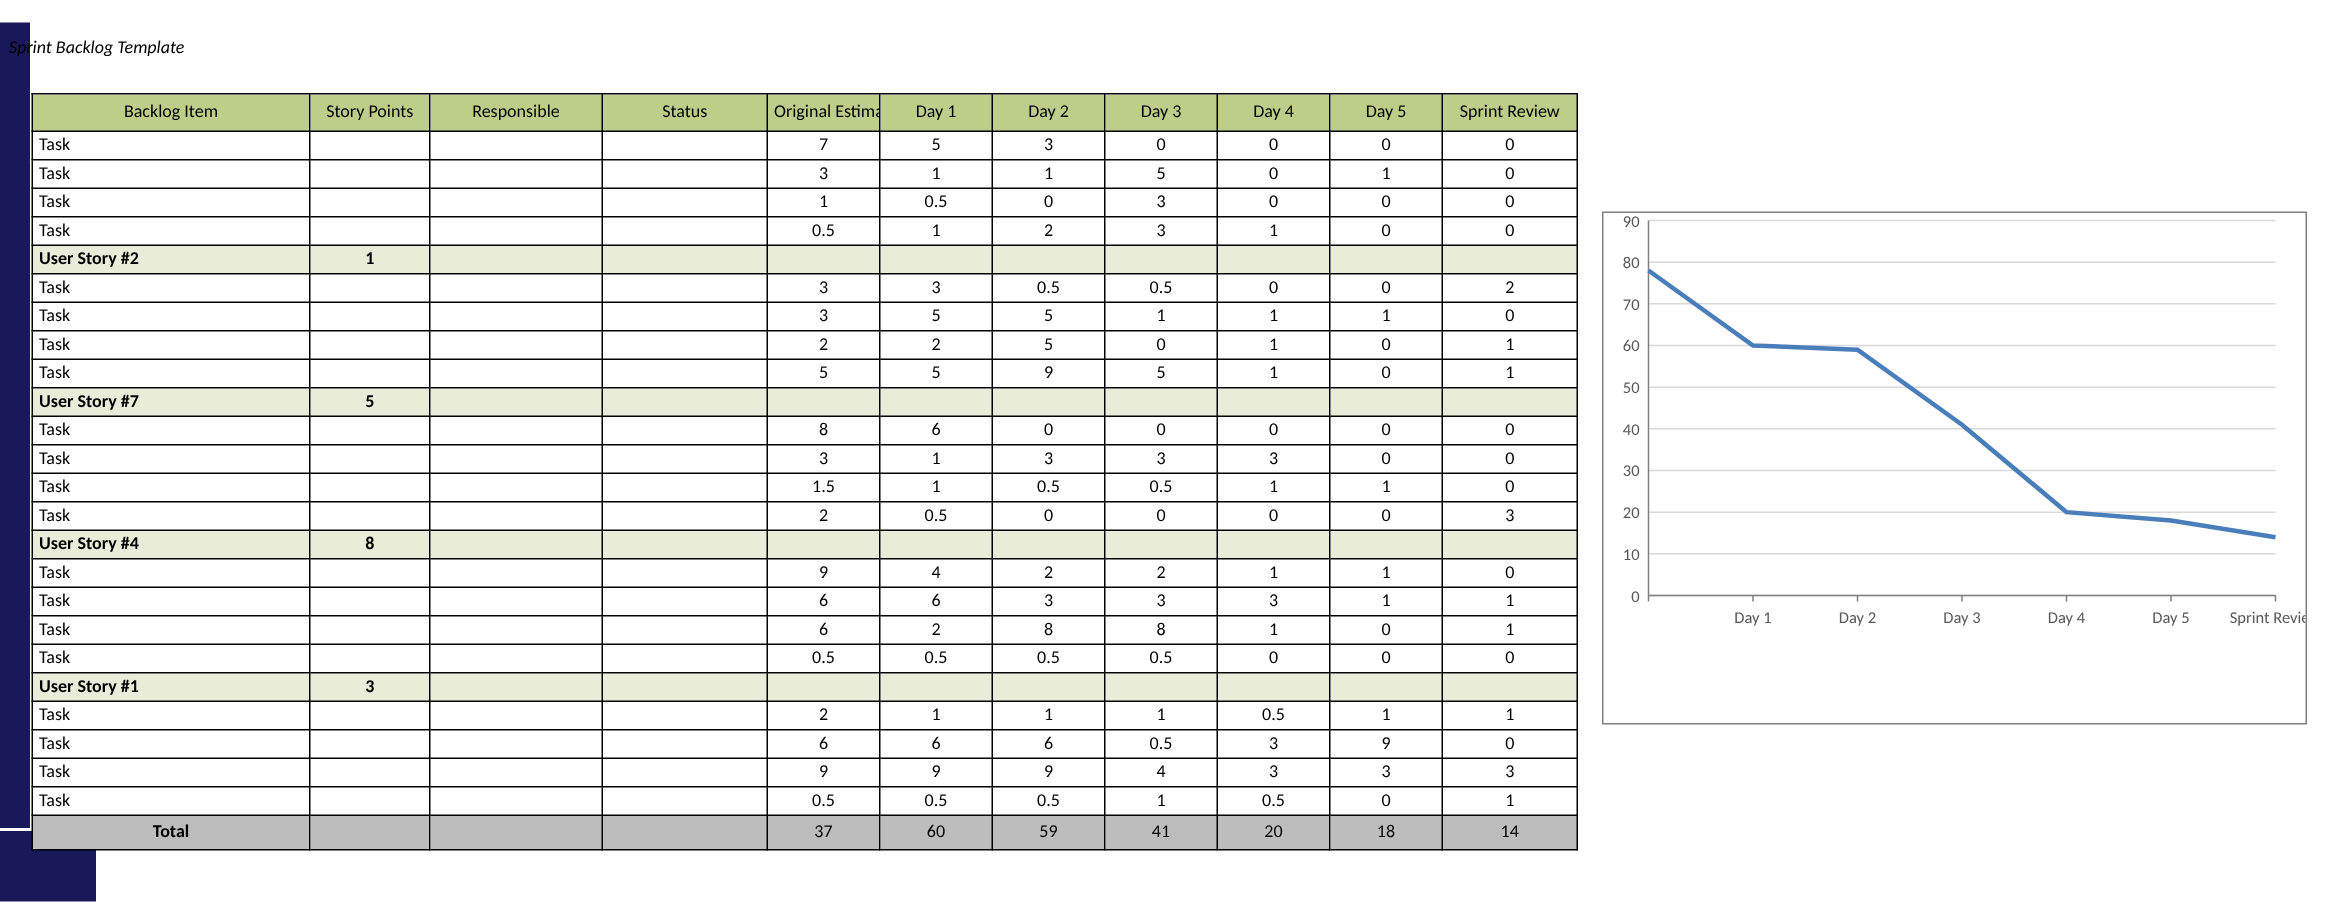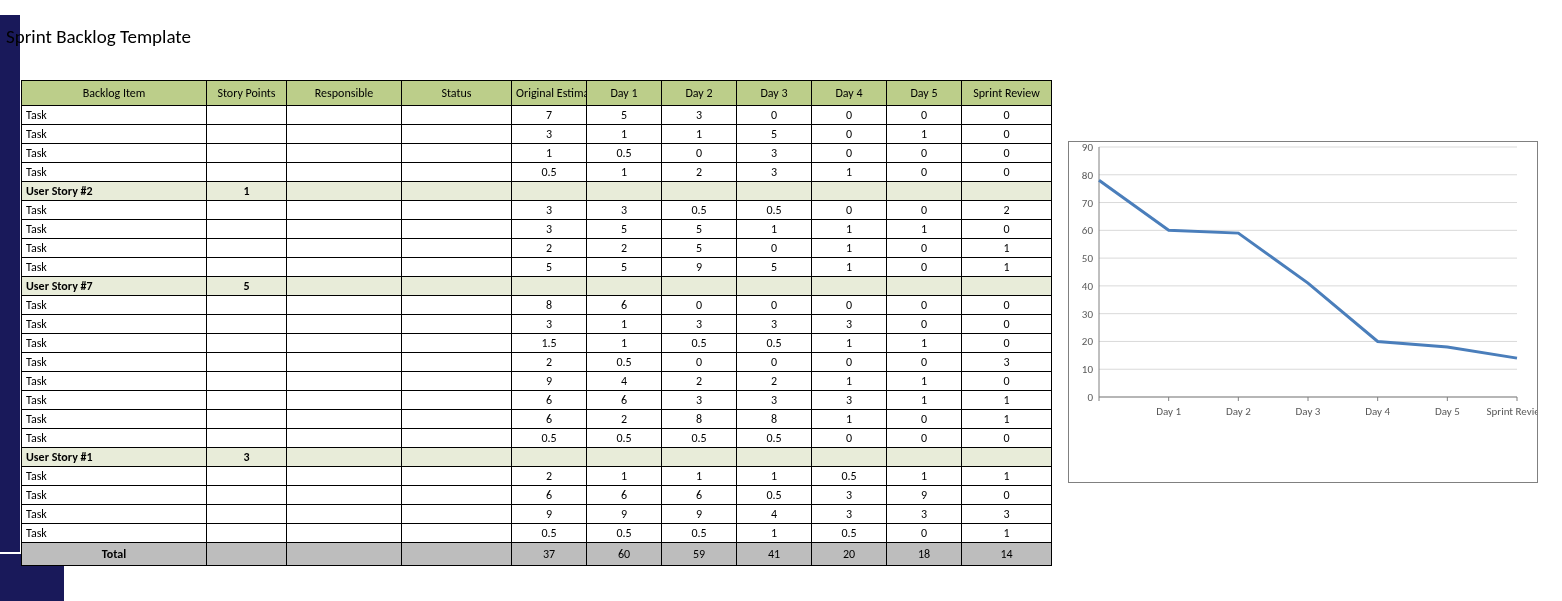--- a/index.html
+++ b/index.html
@@ -28,27 +28,28 @@
     left: 0;
     top: 554px;
     width: 64px;
     height: 47px;
     background: #19195a;
   }
   .title {
     position: absolute;
     left: 6px;
     top: 25px;
-    font-size: 19px;
+    font-size: 12px;
     font-family: Calibri, Arial, sans-serif;
+    font-style: italic;
   }
   table.backlog {
     position: absolute;
     left: 21px;
-    top: 80px;
+    top: 62px;
     border-collapse: collapse;
     width: 1000px;
     table-layout: fixed;
     padding-left: 27px;
   }
   table.backlog th, table.backlog td {
     border: 1px solid #000;
     padding: 1px 4px;
     height: 16px;
     overflow: hidden;
@@ -323,20 +324,33 @@
           <td class="num"></td>
           <td class="num"></td>
           <td class="num"></td>
           <td class="num">2</td>
           <td class="num">0.5</td>
           <td class="num">0</td>
           <td class="num">0</td>
           <td class="num">0</td>
           <td class="num">0</td>
           <td class="num">3</td>
+        </tr>
+        <tr class="story">
+          <td class="label">User Story #4</td>
+          <td class="num">8</td>
+          <td class="num"></td>
+          <td class="num"></td>
+          <td class="num"></td>
+          <td class="num"></td>
+          <td class="num"></td>
+          <td class="num"></td>
+          <td class="num"></td>
+          <td class="num"></td>
+          <td class="num"></td>
         </tr>
         <tr class="task">
           <td class="label">Task</td>
           <td class="num"></td>
           <td class="num"></td>
           <td class="num"></td>
           <td class="num">9</td>
           <td class="num">4</td>
           <td class="num">2</td>
           <td class="num">2</td>

